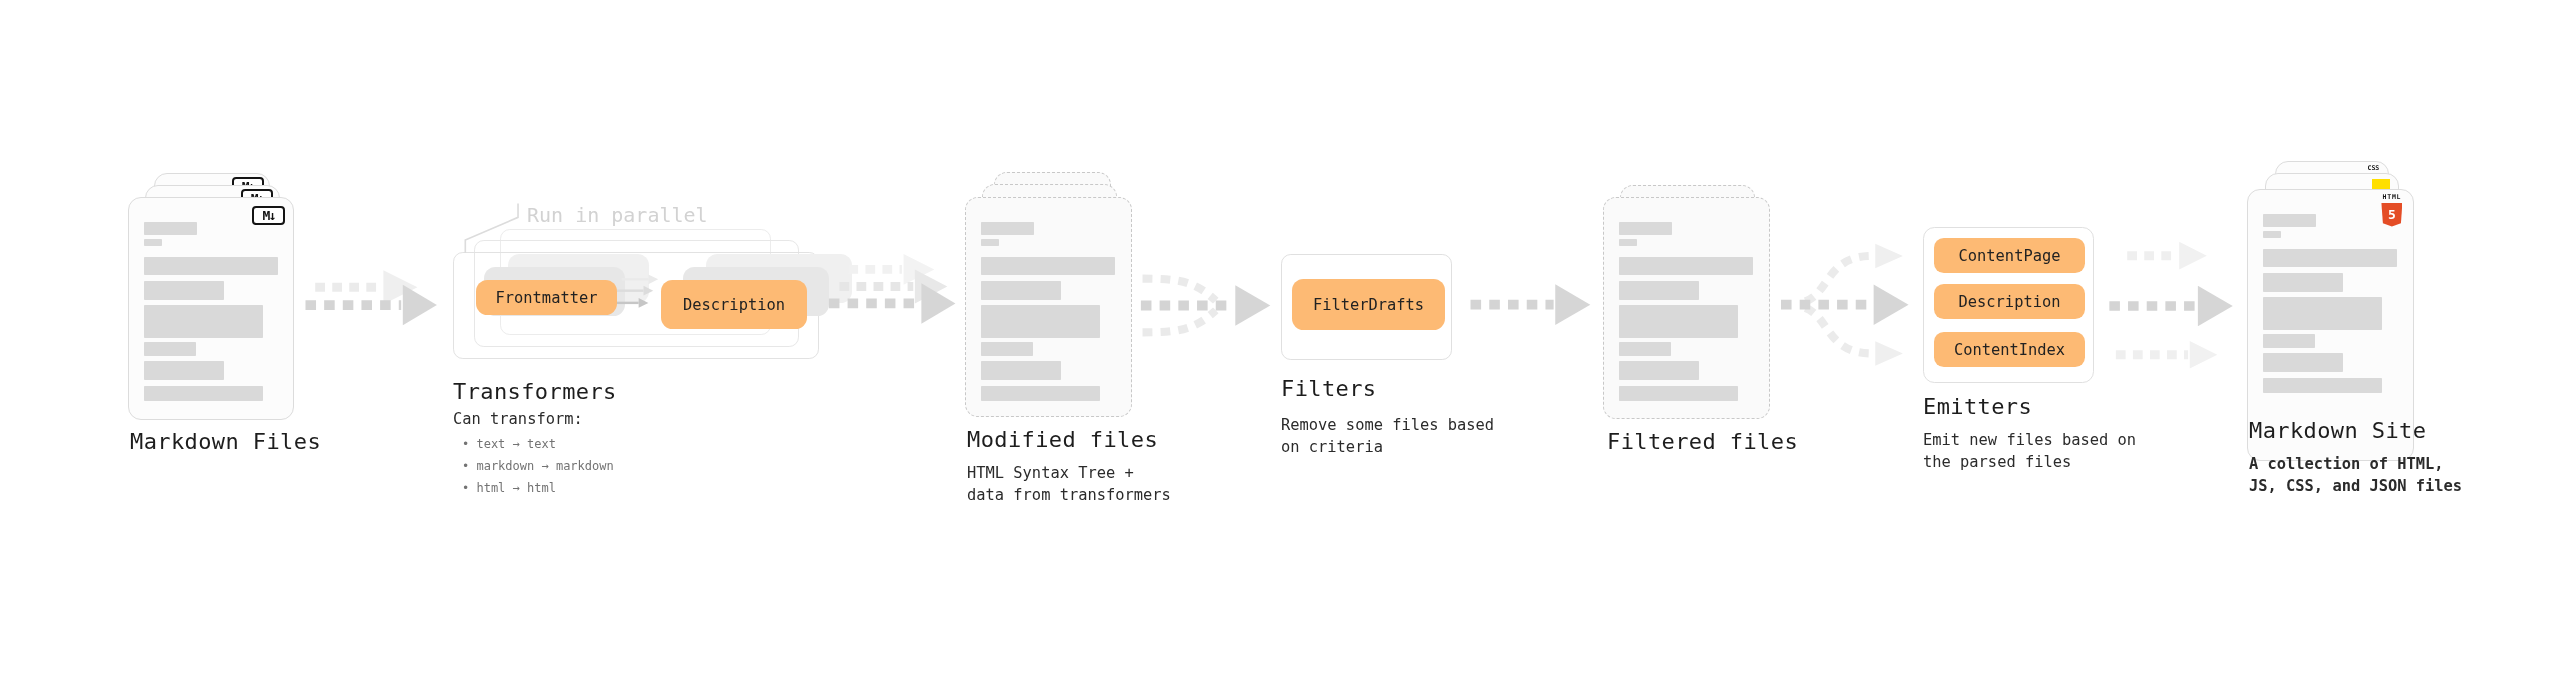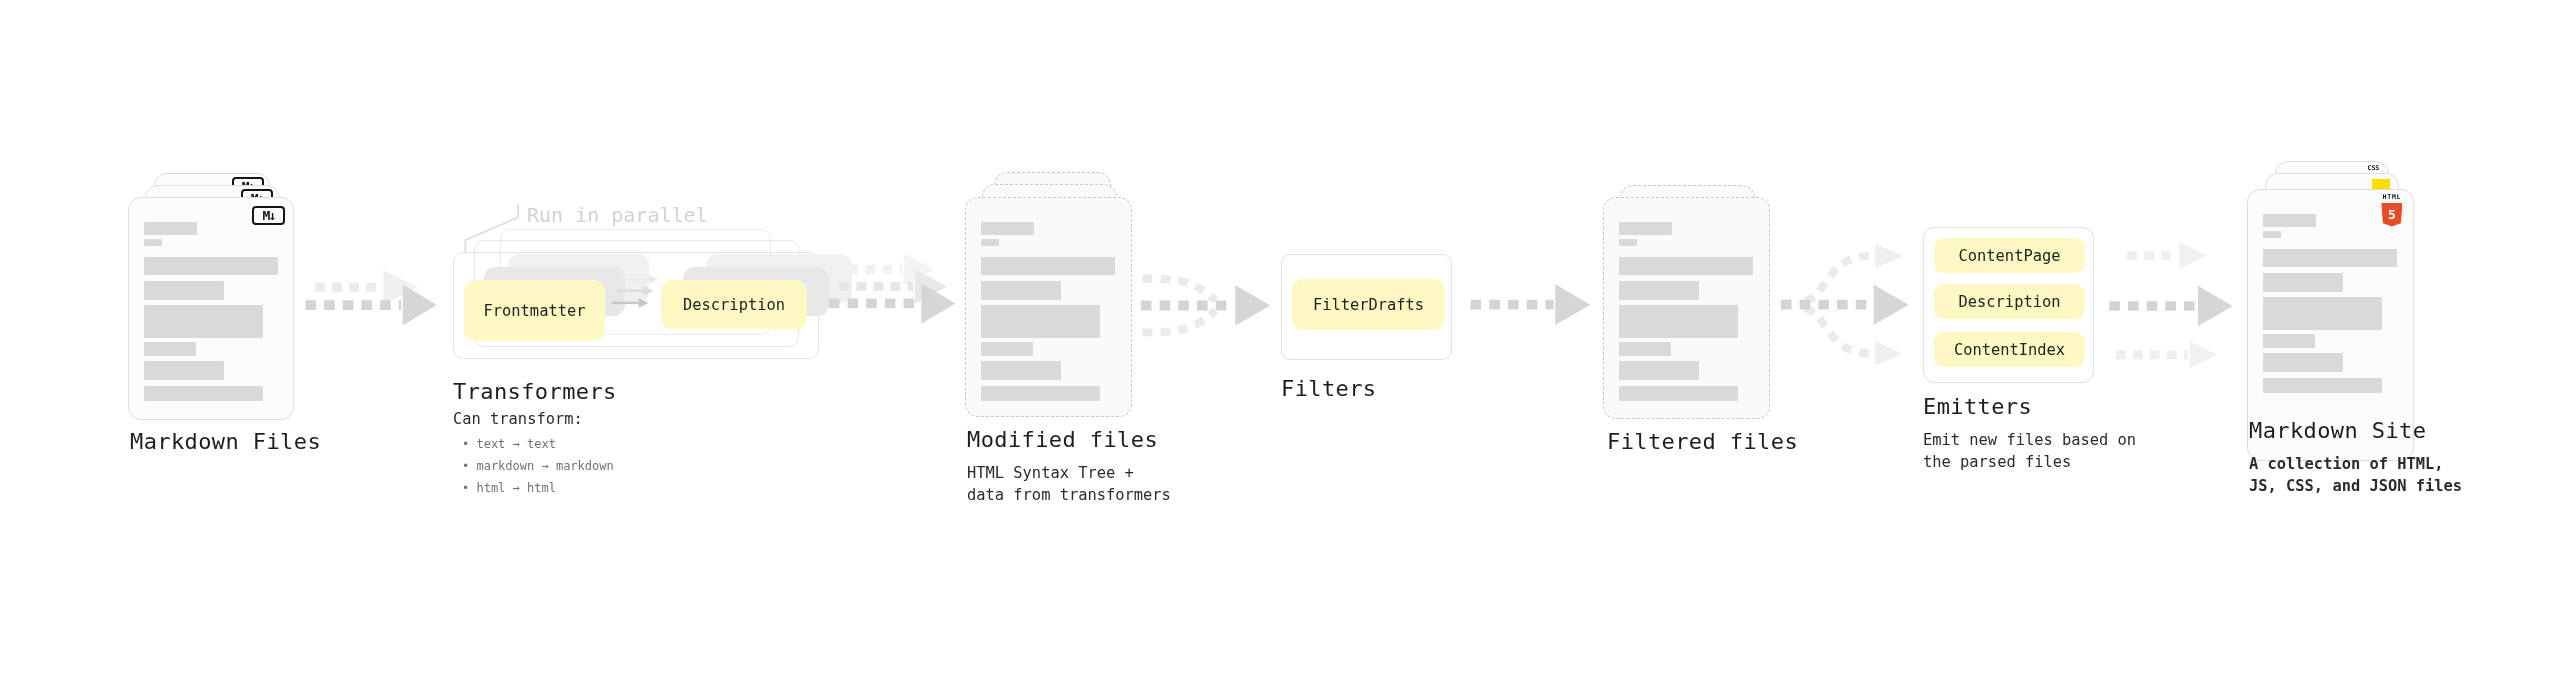--- a/index.html
+++ b/index.html
@@ -35,21 +35,21 @@
                 clip-path:polygon(0 0,100% 0,93% 86%,50% 100%,7% 86%);}
 
   
   .stage-title{position:absolute;font-size:22px;color:#1d1d1d;letter-spacing:0.4px;white-space:nowrap;}
   .stage-desc{position:absolute;font-size:15.4px;color:#2b2b2b;line-height:22px;white-space:pre-line;}
   .note{position:absolute;font-size:20px;color:#d2d2d2;white-space:nowrap;}
   .bullets{position:absolute;font-size:12px;color:#737373;line-height:22px;white-space:pre-line;}
 
   
   .outline-box{position:absolute;border:1.6px solid #e2e2e2;border-radius:9.8px;box-sizing:border-box;background:transparent;}
-  .node-btn{position:absolute;background:#fef9c3;border-radius:11.4px;display:flex;align-items:center;justify-content:center;
+  .node-btn{position:absolute;background:#fdba74;border-radius:11.4px;display:flex;align-items:center;justify-content:center;
             font-size:15.4px;color:#222222;white-space:nowrap;}
   .ghost{background:#e7e7e7;}
   .ghost2{background:#f0f0f0;}
   svg{position:absolute;overflow:visible;}
 </style>
 </head>
 <body>
 
 <div class="canvas">
 
@@ -100,21 +100,21 @@
 
     <svg style="left:611px;top:271px;" width="52" height="41" viewBox="0 0 64 50">
       <line x1="13" y1="10" x2="46" y2="10" stroke="#eaeaea" stroke-width="3"></line>
         <path d="M46,4 L58,10 L46,16 Z" fill="#eaeaea"></path>
       <line x1="7" y1="24" x2="40" y2="24" stroke="#dcdcdc" stroke-width="3"></line>
         <path d="M40,18 L52,24 L40,30 Z" fill="#dcdcdc"></path>
       <line x1="1" y1="39" x2="34" y2="39" stroke="#c6c6c6" stroke-width="3"></line>
         <path d="M34,33 L46,39 L34,45 Z" fill="#c6c6c6"></path>
     </svg>
 
-    <div class="node-btn" style="left:464px;top:280px;width:141px;height:61px;">Frontmatter</div>
+    <div class="node-btn" style="left:476px;top:280px;width:141px;height:35px;">Frontmatter</div>
     <div class="node-btn" style="left:661px;top:280px;width:146px;height:49px;">Description</div>
 
     <div class="stage-title" style="left:453px;top:379px;">Transformers</div>
     <div class="stage-desc" style="left:453px;top:408px;">Can transform:</div>
     <div class="bullets" style="left:462px;top:433px;">• text → text</div>
     <div class="bullets" style="left:462px;top:455px;">• markdown → markdown</div>
     <div class="bullets" style="left:462px;top:477px;">• html → html</div>
   </div>
 
   <svg style="left:824px;top:254px;" width="138" height="73" viewBox="0 0 170 90">
@@ -150,20 +150,22 @@
     <path d="M8,13 C52,13 72,16 98,40" fill="none" stroke="#eaeaea" stroke-width="10" stroke-dasharray="12 10"></path>
     <path d="M8,79 C52,79 72,76 98,52" fill="none" stroke="#eaeaea" stroke-width="10" stroke-dasharray="12 10"></path>
     <line x1="6" y1="46" x2="120" y2="46" stroke="#d4d4d4" stroke-width="12" stroke-dasharray="13 10"></line>
     <path d="M122,21 L165,46 L122,71 Z" fill="#d6d6d6"></path>
   </svg>
 
   <div class="group">
     <div class="outline-box" style="left:1281px;top:254px;width:171px;height:106px;border-color:#e0e0e0;"></div>
     <div class="node-btn" style="left:1292px;top:279px;width:153px;height:51px;">FilterDrafts</div>
     <div class="stage-title" style="left:1281px;top:376px;">Filters</div>
+    <div class="stage-desc" style="left:1281px;top:414px;">Remove some files based
+on criteria</div>
   </div>
 
   <svg style="left:1464px;top:268px;" width="132" height="75" viewBox="0 0 162 92">
     <line x1="8" y1="45" x2="110" y2="45" stroke="#d4d4d4" stroke-width="12" stroke-dasharray="13 10"></line>
     <path d="M112,20 L155,45 L112,70 Z" fill="#d6d6d6"></path>
   </svg>
 
   <div class="group">
     <div class="file-card dashed" style="left:1620px;top:185px;width:135px;height:222px;"></div>
     <div class="file-card dashed" style="left:1603px;top:197px;width:167px;height:222px;">

